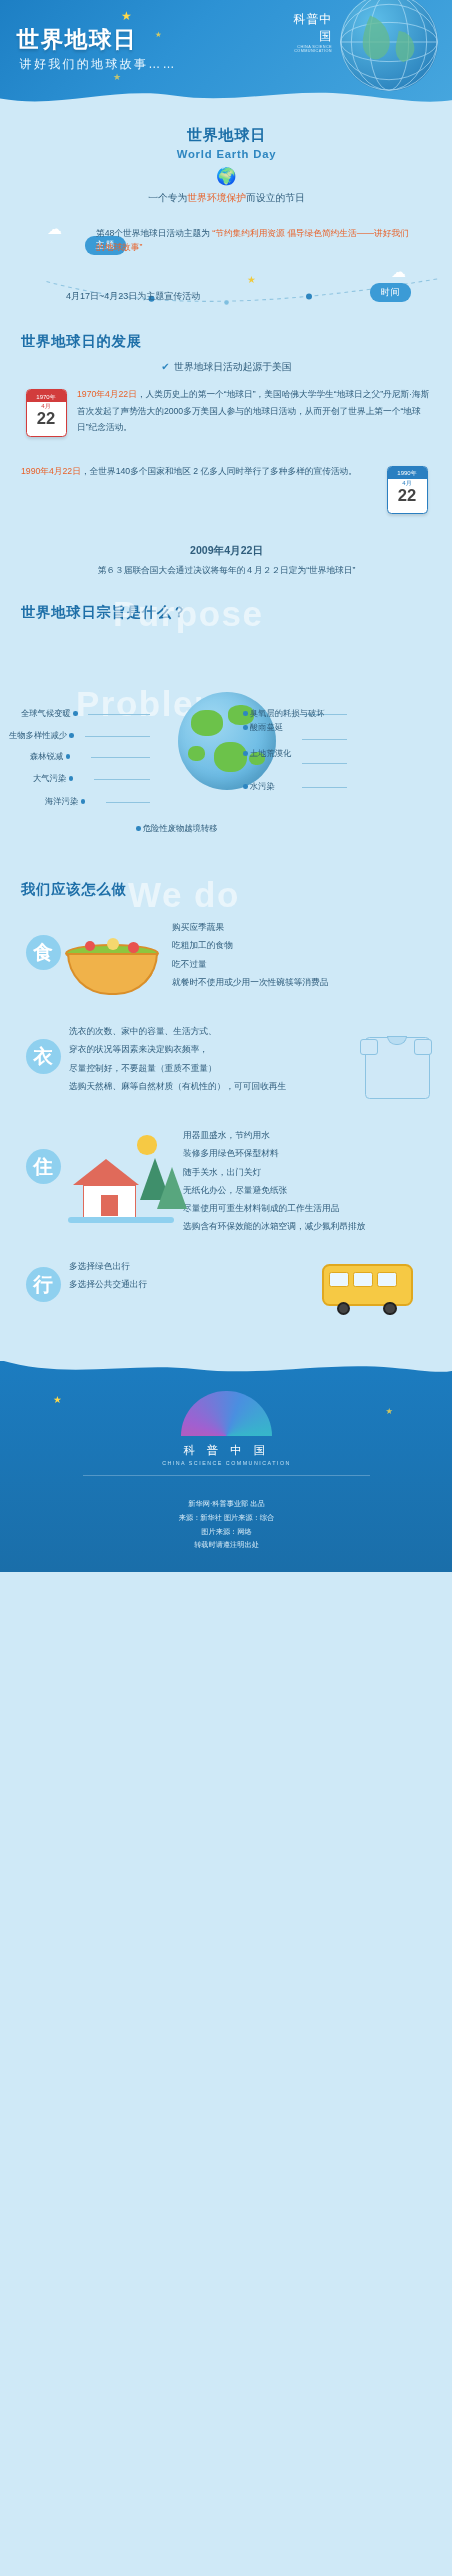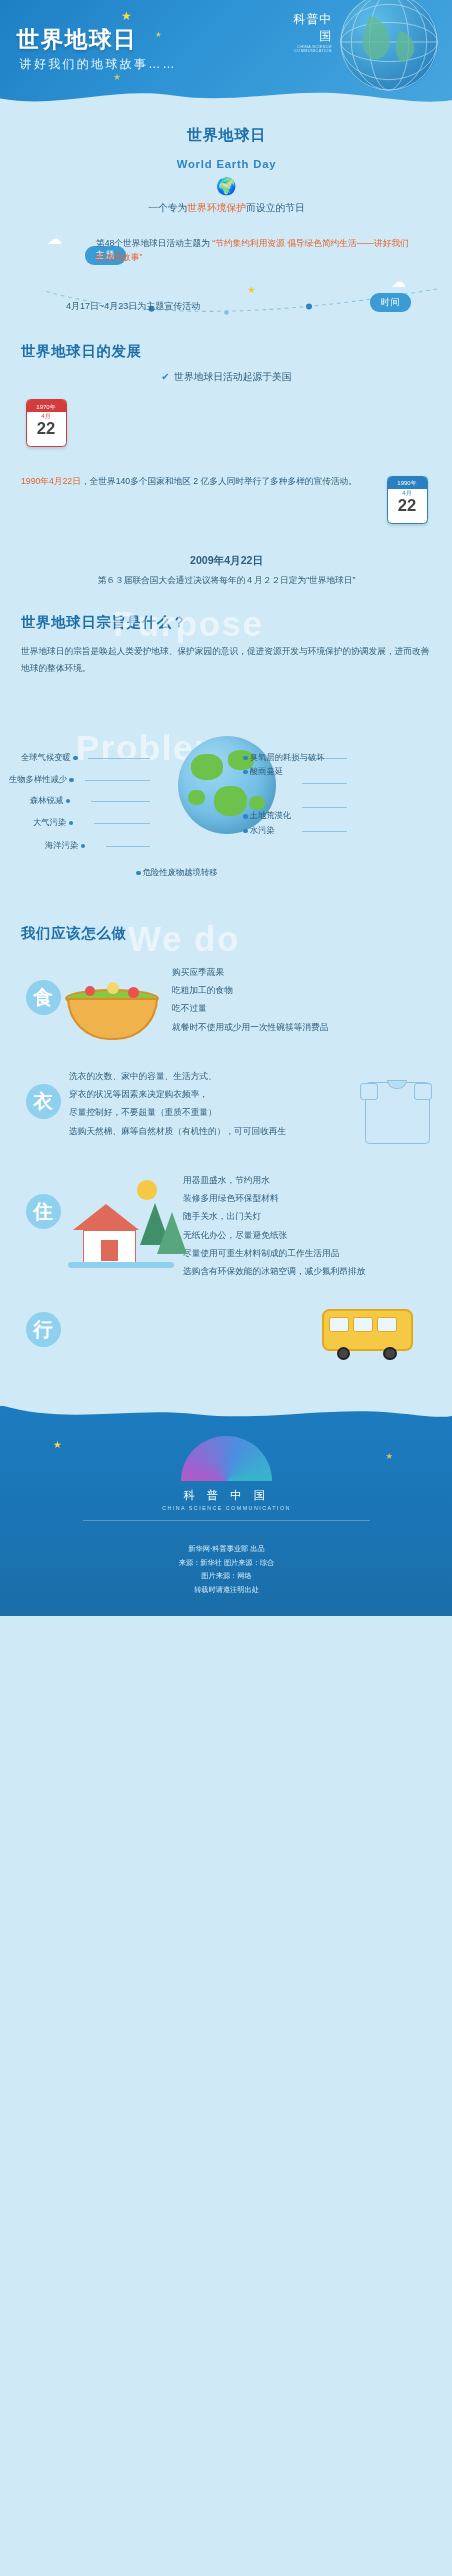--- a/index.html
+++ b/index.html
@@ -55,21 +55,21 @@
     letter-spacing: 0.8px; margin: 0 0 10.6px 0;
   }
   .ghost {
     position: absolute; font-size: 35px; font-weight: bold;
     color: rgba(255,255,255,.55); letter-spacing: 1.5px; pointer-events: none;
   }
 
   
   .intro { padding: 19.6px 21px 7.5px; text-align: center; }
   .intro h2 { font-size: 15px; color: #1b6ea7; font-weight: bold; letter-spacing: 0.8px;}
-  .intro h3 { font-size: 11.3px; color: #2e86c0; letter-spacing: 0.8px; margin-top: 13px;}
+  .intro h3 { font-size: 11.3px; color: #2e86c0; letter-spacing: 0.8px; margin-top: 3px;}
   .intro .earth-ico { font-size: 16.6px; margin: 7.5px 0 4.5px; }
   .intro .date-line { font-size: 10.6px; color: #2f5d7c; font-weight: bold; }
   .intro .def-line { font-size: 9.8px; color: #2f5d7c; margin-top: 4.5px; }
   .def-line .hl { color: #e8622a; }
 
   
   .rail { position: relative; margin: 16.6px 0 4.5px; height: 91px; }
   .pill {
     position: absolute; padding: 3px 10.6px; border-radius: 9px;
     background: #3b9bd6; color: #fff; font-size: 9px; letter-spacing: 0.8px;
@@ -280,20 +280,23 @@
     <div class="dev-check">
       <span class="chk">✔</span><span>世界地球日活动起源于美国</span>
     </div>
 
     <div class="calrow">
       <div class="cal">
         <div class="cal-top">1970年</div>
         <div class="cal-mid">4月</div>
         <div class="cal-day">22</div>
       </div>
+      <div class="txt">
+        <span class="hl">1970年4月22日</span><span>，人类历史上的第一个“地球日”，美国哈佛大学学生“地球日之父”丹尼斯·海斯首次发起了声势浩大的2000多万美国人参与的地球日活动，从而开创了世界上第一个“地球日”纪念活动。</span>
+      </div>
     </div>
 
     <div class="calrow right-cal">
       <div class="cal blue">
         <div class="cal-top">1990年</div>
         <div class="cal-mid">4月</div>
         <div class="cal-day">22</div>
       </div>
       <div class="txt">
         <span class="hl">1990年4月22日</span><span>，全世界140多个国家和地区 2 亿多人同时举行了多种多样的宣传活动。</span>
@@ -302,21 +305,20 @@
 
     <div class="dev-final">
       <div class="d1">2009年4月22日</div>
       <div class="d2">第６３届联合国大会通过决议将每年的４月２２日定为“世界地球日”</div>
     </div>
   </div>
 
   <div class="section purpose">
     <div class="ghost" style="left:113px;top:4.5px;">Purpose</div>
     <div class="sec-title">世界地球日宗旨是什么？</div>
-    <p>世界地球日的宗旨是唤起人类爱护地球、保护家园的意识，促进资源开发与环境保护的协调发展，进而改善地球的整体环境。</p>
   </div>
 
   <div class="section problems">
     <div class="ghost" style="left:30px;top:42px;margin-left:46px;">Problem</div>
 
     <div class="earth-big">
       <div class="cont" style="left:13.6px;top:18px;width:32px;height:26px;"></div>
       <div class="cont" style="left:50px;top:13.6px;width:26px;height:19.6px;"></div>
       <div class="cont" style="left:36px;top:50px;width:33px;height:30px;"></div>
       <div class="cont" style="left:10.6px;top:54px;width:16.6px;height:15px;"></div>
@@ -334,21 +336,21 @@
     <div class="leader" style="left:302px;top:145px;width:45px;"></div>
 
     <div class="prob" style="left:21px;top:66px;"><span>全球气候变暖</span> <span class="dot"></span></div>
     <div class="prob" style="left:9px;top:88px;"><span>生物多样性减少</span> <span class="dot"></span></div>
     <div class="prob" style="left:30px;top:109px;"><span>森林锐减</span> <span class="dot"></span></div>
     <div class="prob" style="left:33px;top:131px;"><span>大气污染</span> <span class="dot"></span></div>
     <div class="prob" style="left:45px;top:154px;"><span>海洋污染</span> <span class="dot"></span></div>
 
     <div class="prob" style="left:243px;top:66px;"><span class="dot"></span> <span>臭氧层的耗损与破坏</span></div>
     <div class="prob" style="left:243px;top:80px;text-align:right;"><span class="dot"></span> <span>酸雨蔓延</span></div>
-    <div class="prob" style="left:243px;top:124px;font-family:Liberation Serif, serif;"><span class="dot"></span> <span>土地荒漠化</span></div>
+    <div class="prob" style="left:243px;top:106px;"><span class="dot"></span> <span>土地荒漠化</span></div>
     <div class="prob" style="left:243px;top:139px;"><span class="dot"></span> <span>水污染</span></div>
 
     <div class="prob" style="left:136px;top:181px;"><span class="dot"></span> <span>危险性废物越境转移</span></div>
   </div>
 
   <div class="section dowhat">
     <div class="ghost" style="left:128px;top:7px;">We do</div>
     <div class="sec-title">我们应该怎么做</div>
 
     <div class="item" style="margin-top:19.6px;">
@@ -400,20 +402,24 @@
         <div>装修多用绿色环保型材料</div>
         <div>随手关水，出门关灯</div>
         <div>无纸化办公，尽量避免纸张</div>
         <div>尽量使用可重生材料制成的工作生活用品</div>
         <div>选购含有环保效能的冰箱空调，减少氟利昂排放</div>
       </div>
     </div>
 
     <div class="item" style="min-height:68px;">
       <div class="bigchar" style="left:4.5px;top:10.6px;">行</div>
+      <div class="lines" style="margin-left:48px;">
+        <div>多选择绿色出行</div>
+        <div>多选择公共交通出行</div>
+      </div>
       <div class="illus" style="right:9px;top:3px;width:106px;height:60px;">
         <div class="bus" style="left:4.5px;top:4.5px;"></div>
         <div class="win" style="left:12px;top:12px;width:19.6px;height:15px;"></div>
         <div class="win" style="left:36px;top:12px;width:19.6px;height:15px;"></div>
         <div class="win" style="left:60px;top:12px;width:19.6px;height:15px;"></div>
         <div class="wheel" style="left:19.6px;top:42px;"></div>
         <div class="wheel" style="left:66px;top:42px;"></div>
       </div>
     </div>
   </div>

